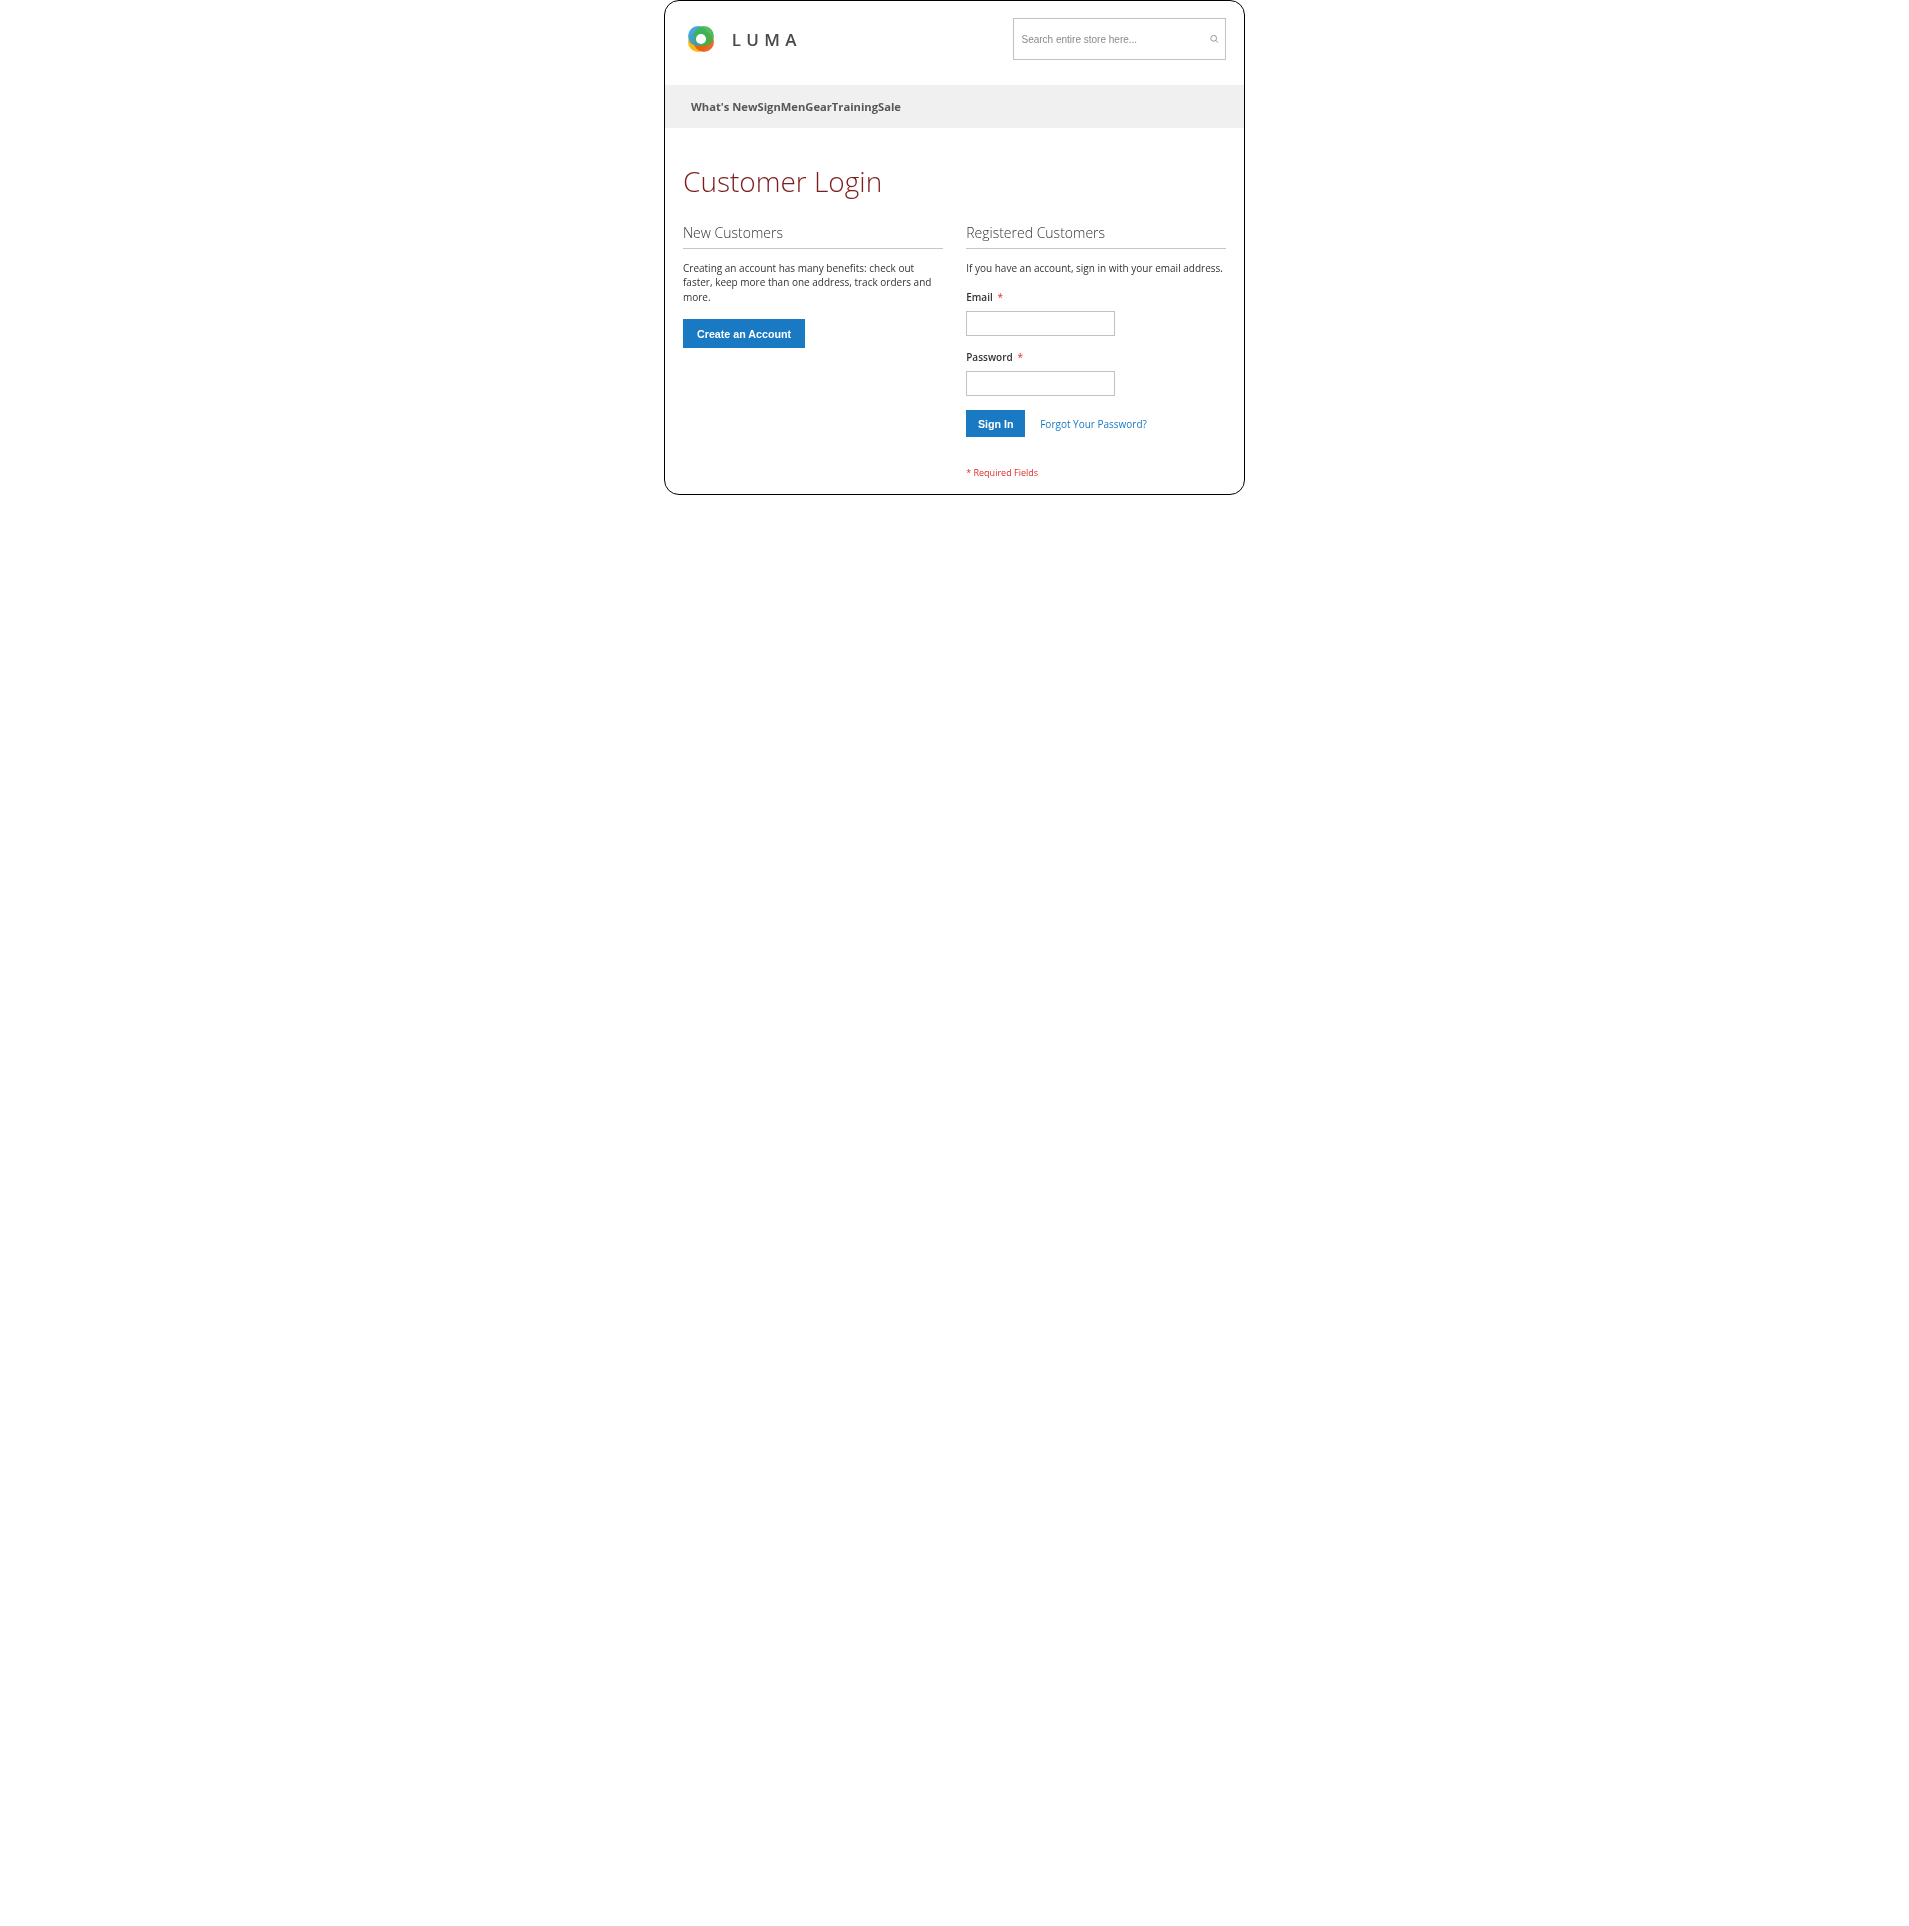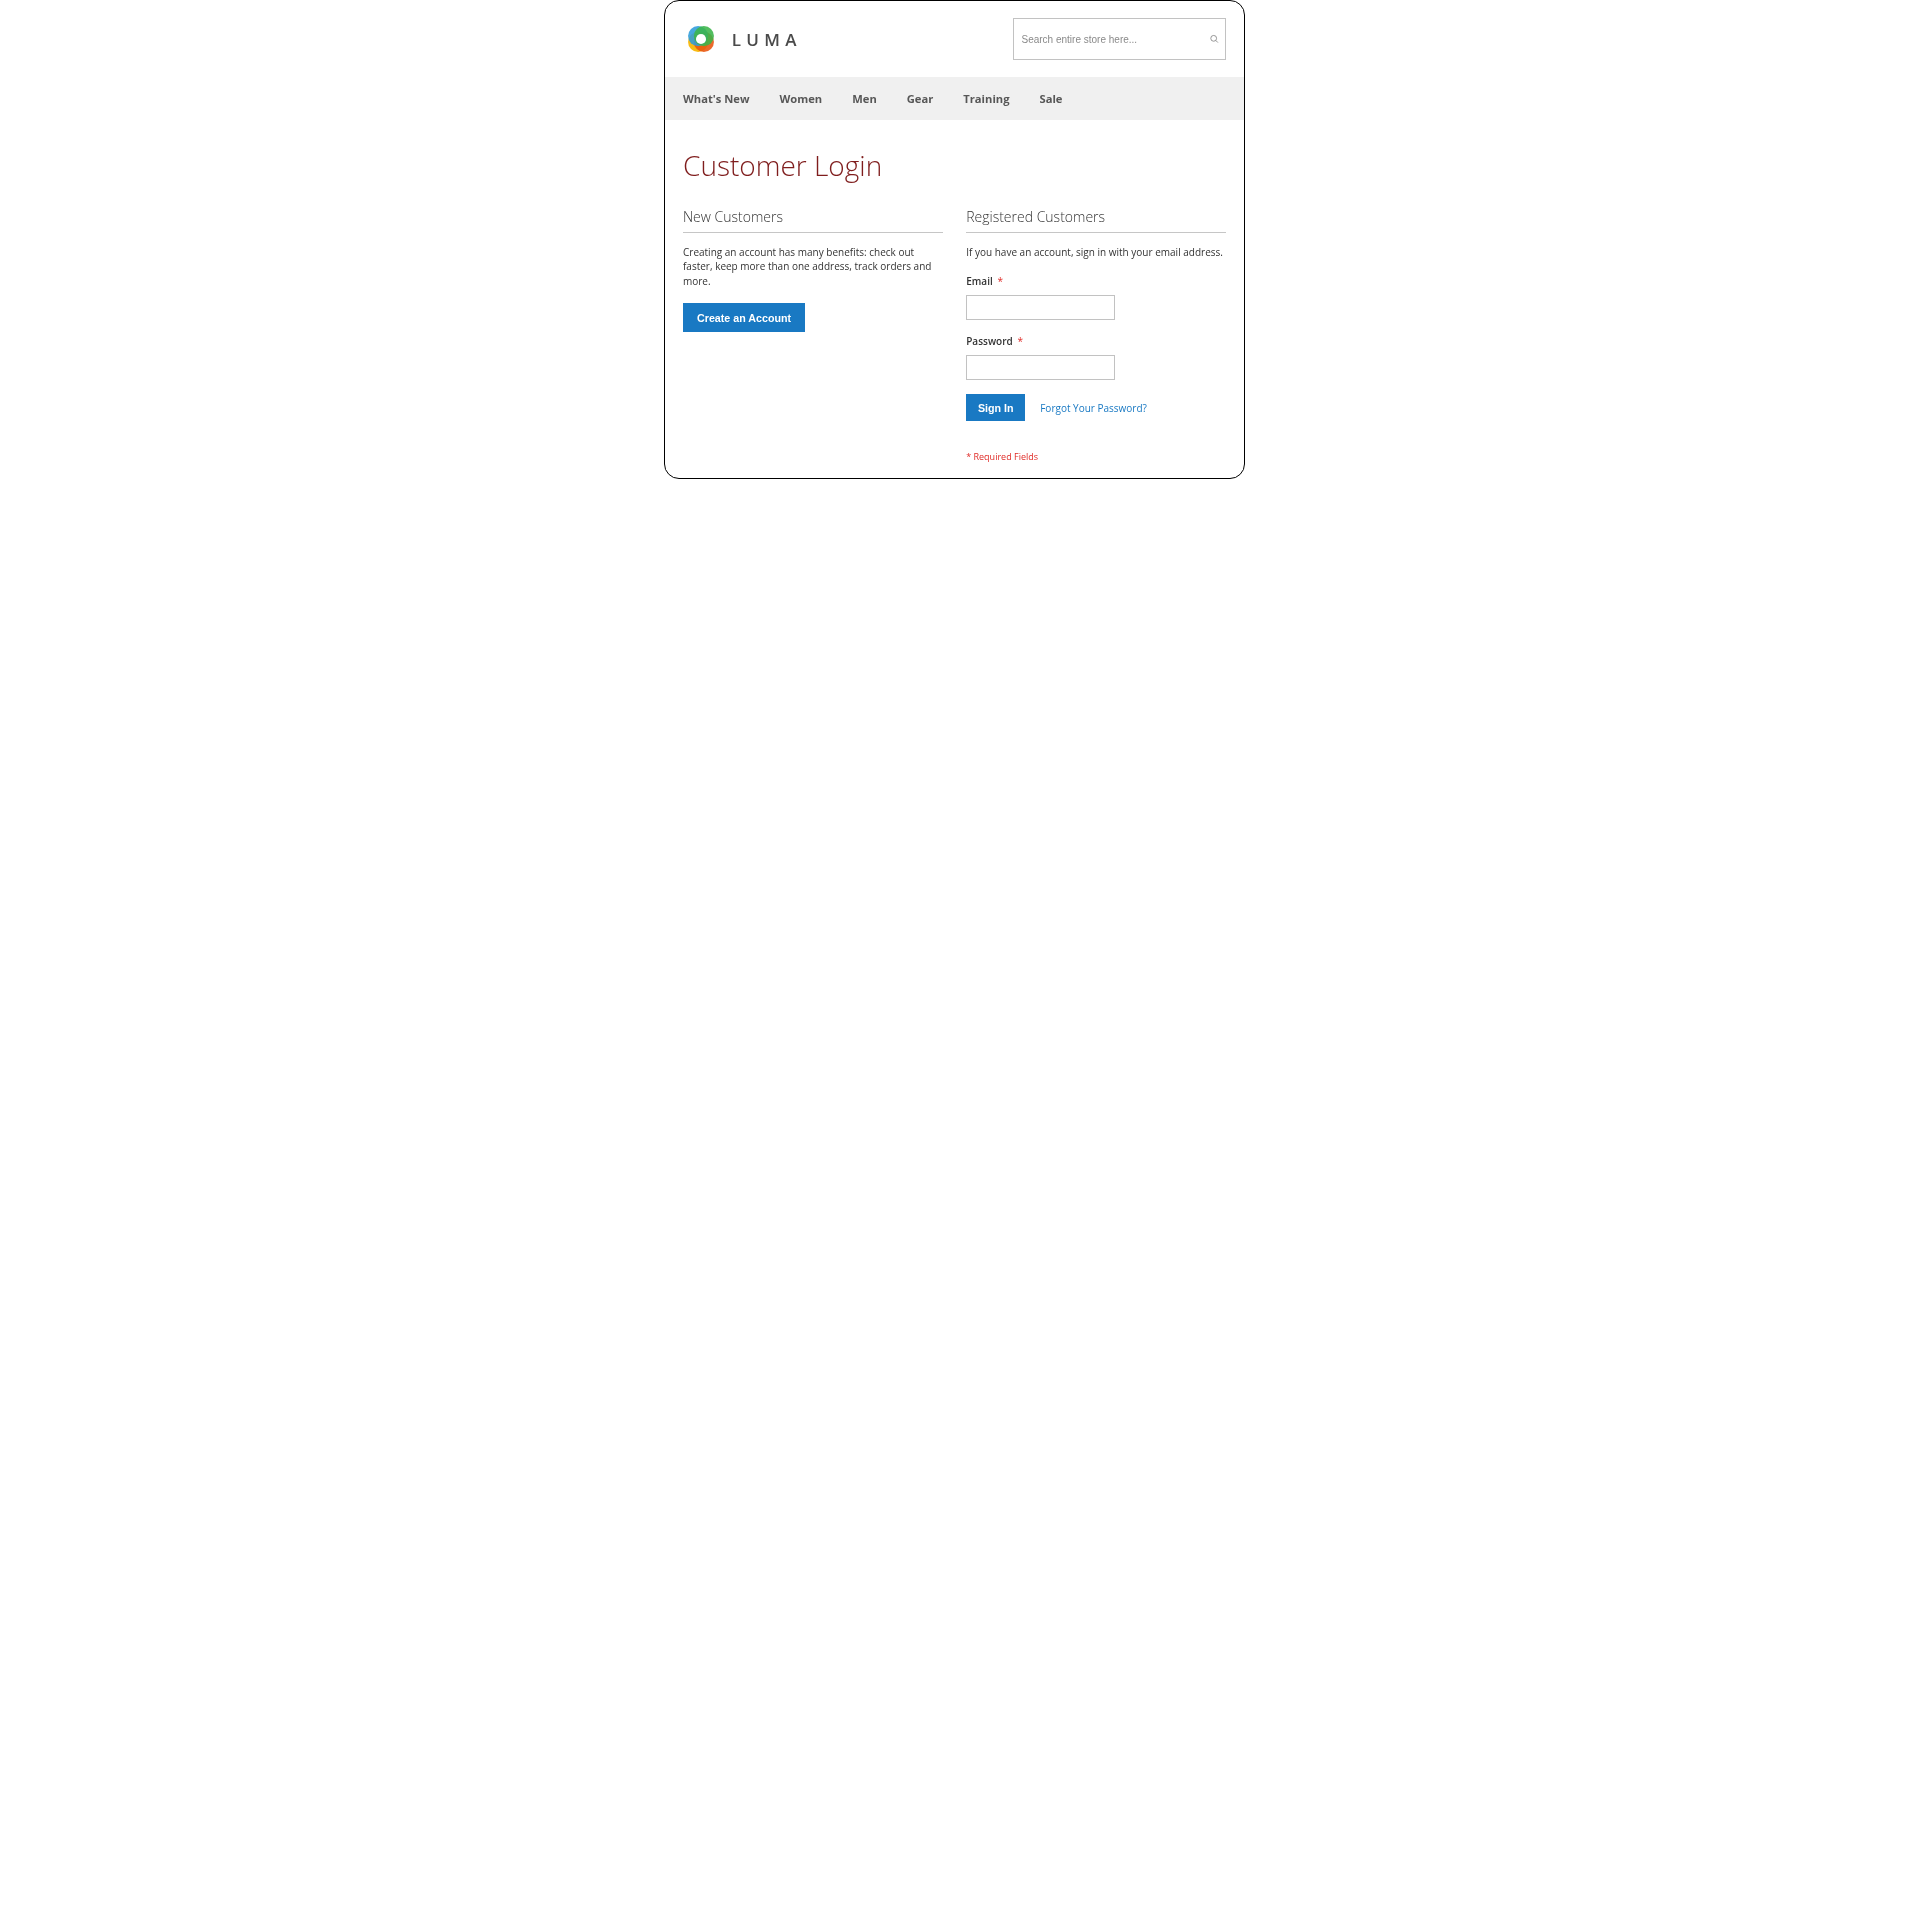--- a/index.html
+++ b/index.html
@@ -56,24 +56,23 @@
     transform: translateY(-50%);
     width: 10.7px; height: 10.7px;
     color: #8a8a8a;
   }
   .nav {
     background: #f0f0f0;
     padding: 0 18px;
   }
   .nav ul {
     list-style: none;
-    margin: 0;
+    margin: 8px;
     padding: 0;
     display: flex;
-    gap: 30px;
   }
   .nav li {
     padding: 14px 0;
     font-size: 11.2px;
     font-weight: 700;
     color: #575757;
     cursor: pointer;
   }
   .main { padding: 18px 18px 15px 18px; }
   .page-title {
@@ -186,21 +185,21 @@
       <svg class="search-icon" viewBox="0 0 24 24" fill="none" stroke="currentColor" stroke-width="2">
         <circle cx="10.5" cy="10.5" r="6.5"></circle>
         <line x1="20" y1="20" x2="15.2" y2="15.2"></line>
       </svg>
     </div>
   </header>
 
   <nav class="nav">
     <ul>
       <li>What's New</li>
-      <li>Women</li>
+      <li>Sign</li>
       <li>Men</li>
       <li>Gear</li>
       <li>Training</li>
       <li>Sale</li>
     </ul>
   </nav>
 
   <main class="main">
     <h1 class="page-title">Customer Login</h1>
 

